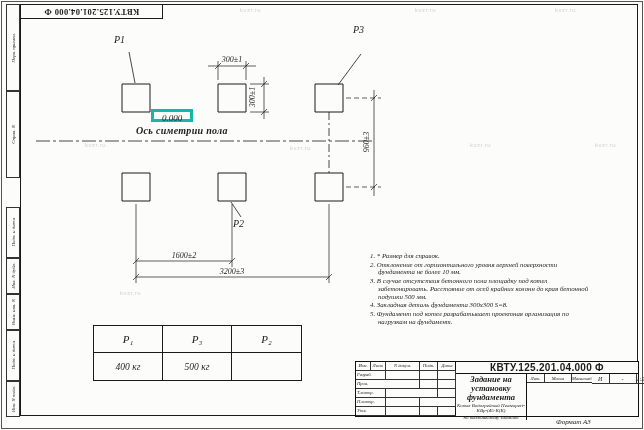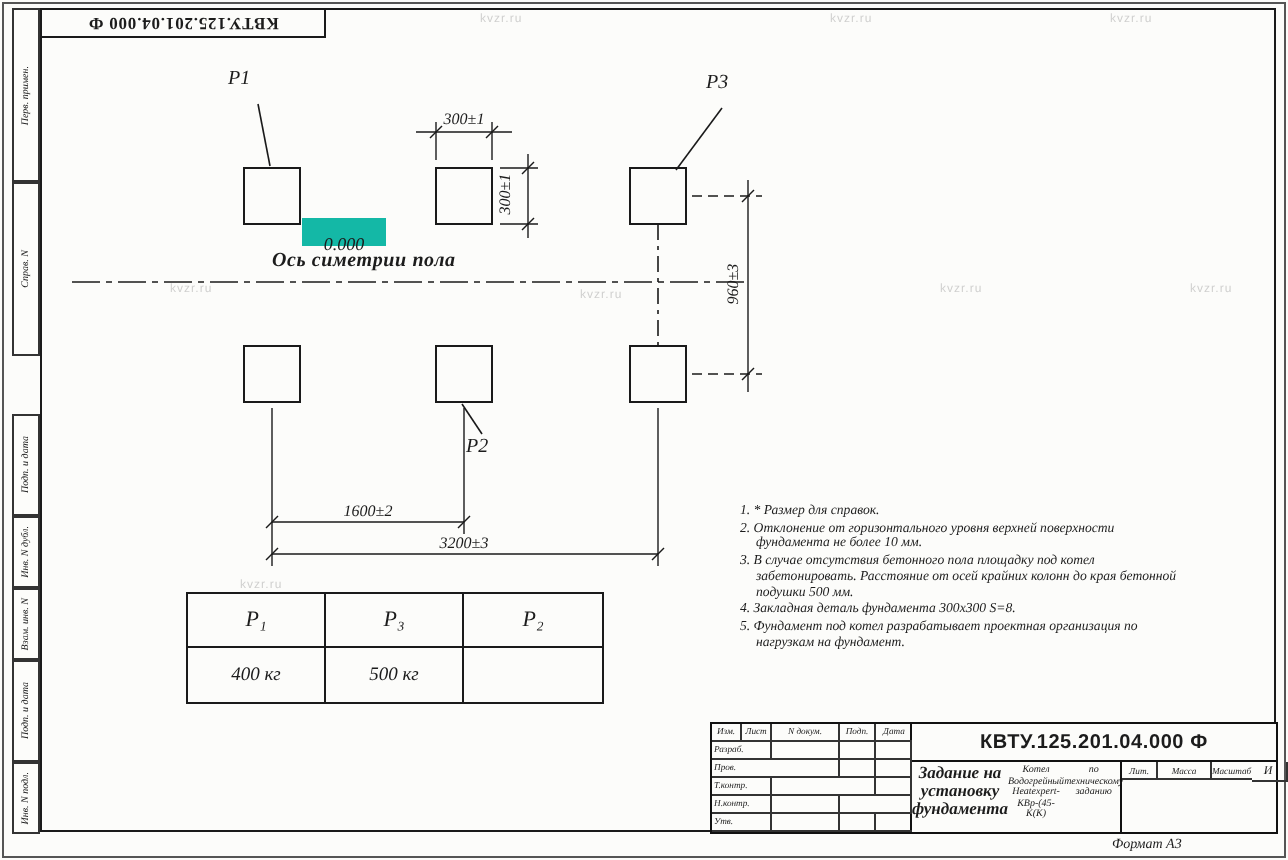--- a/index.html
+++ b/index.html
@@ -13,43 +13,43 @@
   .mbox{box-sizing:border-box;border:1px solid #333;display:flex;align-items:center;justify-content:center;}
   .mbox span{writing-mode:vertical-rl;transform:rotate(180deg);font-size:5px;font-style:italic;white-space:nowrap;color:#222;}
   .mspacer{border:none;}
   
   #top-desig{position:absolute;left:21px;top:5px;width:141px;height:13px;border-right:1px solid #1a1a1a;border-bottom:1px solid #1a1a1a;display:flex;align-items:center;justify-content:center;}
   #top-desig span{transform:rotate(180deg);font-weight:bold;font-size:8.5px;letter-spacing:.4px;white-space:nowrap;}
   
   .dim{position:absolute;font-size:8px;font-style:italic;text-align:center;}
   .plabel{position:absolute;font-size:10px;font-style:italic;}
   #axis-label{position:absolute;left:136px;top:125px;font-size:10px;font-style:italic;font-weight:600;letter-spacing:.3px;}
-  #elev-box{position:absolute;left:151px;top:109px;width:42px;height:13px;border:7px solid #14b8a6;
+  #elev-box{position:absolute;left:151px;top:109px;width:42px;height:13px;border:3px solid #14b8a6;
             font-size:9px;font-style:italic;text-align:center;line-height:13px;box-sizing:border-box;}
   
   #notes{position:absolute;left:370px;top:252px;width:222px;font-size:6.8px;font-style:italic;line-height:1.14;}
   .note{padding-left:8px;text-indent:-8px;margin:0 0 1px 0;}
   
-  #load-table{position:absolute;left:93px;top:296px;display:grid;grid-template-columns:69px 69px 69px;grid-template-rows:27px 27px;border:1.2px solid #1a1a1a;font-family:Liberation Serif, serif;}
+  #load-table{position:absolute;left:93px;top:325px;display:grid;grid-template-columns:69px 69px 69px;grid-template-rows:27px 27px;border:1.2px solid #1a1a1a;font-family:Liberation Serif, serif;}
   #load-table .cell{border-right:1px solid #1a1a1a;border-bottom:1px solid #1a1a1a;display:flex;align-items:center;justify-content:center;font-style:italic;}
   #load-table .cell:nth-child(3n){border-right:none;}
   #load-table .cell:nth-child(n+4){border-bottom:none;}
   #load-table .hd{font-size:11px;}
   #load-table .vl{font-size:9.5px;}
   
   #tblock{position:absolute;left:355px;top:361px;width:284px;height:56px;border:1.2px solid #111;box-sizing:border-box;display:flex;background:#fcfcfa;}
   #tb-left{width:100px;display:grid;grid-template-columns:15px 15px 34px 18px 18px;grid-template-rows:8.6px 9px 9px 9px 9px 9px;border-right:1px solid #111;box-sizing:border-box;}
   #tb-left .c{border-right:.7px solid #333;border-bottom:.7px solid #333;font-size:4.6px;font-style:italic;display:flex;align-items:center;justify-content:center;overflow:hidden;white-space:nowrap;}
   #tb-left .c:nth-child(5n){border-right:none;}
   #tb-left .span2{grid-column:1/3;justify-content:flex-start;padding-left:1px;}
   #tb-right{width:182px;display:flex;flex-direction:column;}
   #tb-desig{height:18px;border-bottom:1px solid #111;display:flex;align-items:center;justify-content:center;
             font-family:"Liberation Sans",sans-serif;font-weight:bold;font-size:10px;letter-spacing:.3px;}
   #tb-bottom{flex:1;display:flex;}
-  #tb-name{width:105px;border-right:1px solid #111;box-sizing:border-box;display:flex;flex-direction:row;padding-top:1px;}
+  #tb-name{width:105px;border-right:1px solid #111;box-sizing:border-box;display:flex;flex-direction:column;align-items:center;padding-top:1px;}
   #tb-title{font-size:8.5px;font-weight:bold;font-style:italic;text-align:center;line-height:1.05;width:70px;}
   #tb-prod{font-size:5px;font-style:italic;text-align:center;line-height:1.1;margin-top:1px;}
   #tb-lit{flex:1;display:flex;flex-direction:row;}
   .litrow{display:flex;border-bottom:.7px solid #333;}
   .litrow .lc{border-right:.7px solid #333;display:flex;align-items:center;justify-content:center;font-style:italic;box-sizing:border-box;}
   .litrow .lc:last-child{border-right:none;}
   #logo-row{flex:1;display:flex;align-items:center;justify-content:center;gap:2px;}
   #logo-mark{width:8px;height:8px;background:#111;display:inline-block;}
   #logo-text{font-family:"Liberation Sans",sans-serif;font-weight:bold;font-size:8px;letter-spacing:.5px;}
   #logo-caption{font-family:"Liberation Sans",sans-serif;font-size:3.6px;line-height:1.1;width:28px;}
@@ -151,21 +151,21 @@
       <line x1="133" y1="280" x2="139" y2="274"></line>
       <line x1="326" y1="280" x2="332" y2="274"></line>
     </g>
     <g stroke="#1a1a1a" stroke-width="0.8">
       <line x1="36" y1="141" x2="372" y2="141" stroke-dasharray="14 3 3 3"></line>
       <line x1="329" y1="112" x2="329" y2="173" stroke-dasharray="8 3 2 3"></line>
     </g>
   </svg>
 
   <div class="plabel" style="left:114px;top:34px;">Р1</div>
-  <div class="plabel" style="left:353px;top:36px;">Р3</div>
+  <div class="plabel" style="left:353px;top:24px;">Р3</div>
   <div class="plabel" style="left:233px;top:218px;">Р2</div>
 
   <div id="elev-box">0.000</div>
   <div id="axis-label">Ось симетрии пола</div>
 
   <div class="dim" style="left:210px;top:55px;width:44px;">300±1</div>
   <div class="dim" style="left:231px;top:92px;width:44px;height:10px;transform:rotate(-90deg);">300±1</div>
   <div class="dim" style="left:345px;top:137px;width:44px;height:10px;transform:rotate(-90deg);">960±3</div>
   <div class="dim" style="left:162px;top:251px;width:44px;">1600±2</div>
   <div class="dim" style="left:210px;top:267px;width:44px;">3200±3</div>

